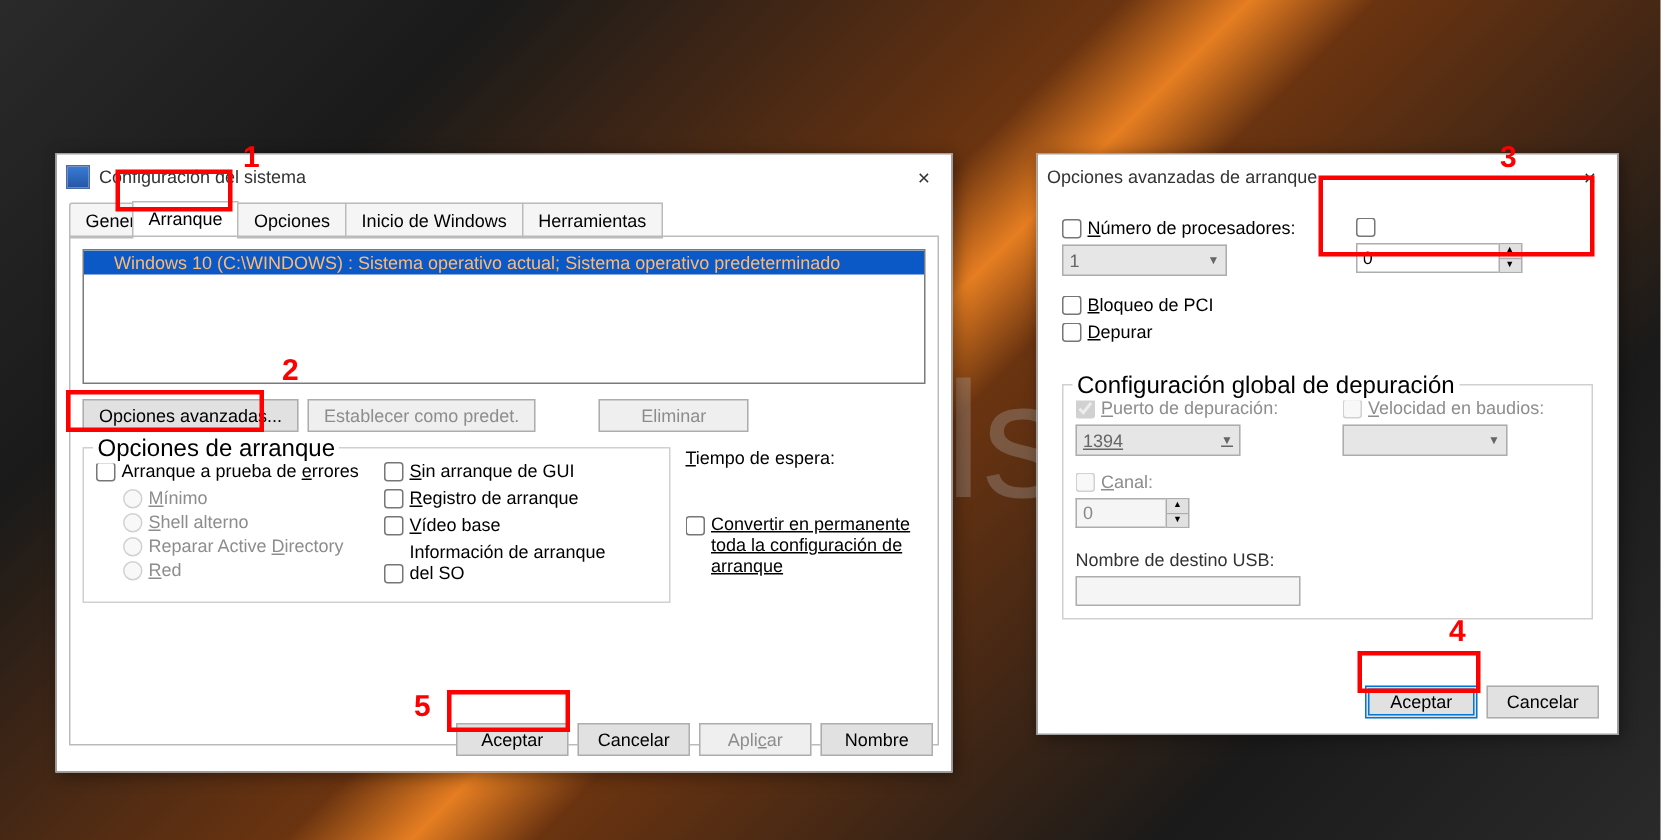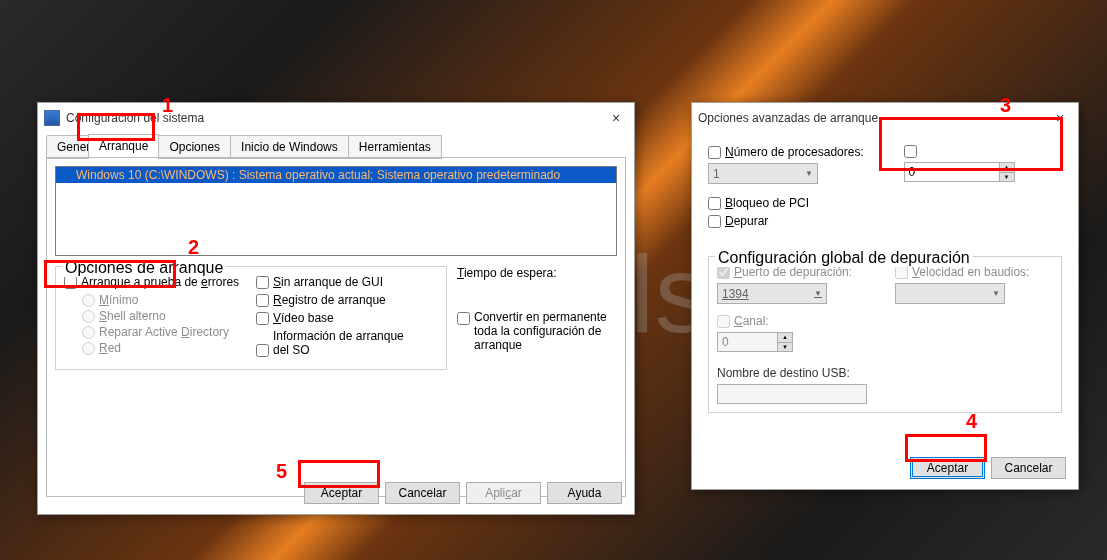--- a/index.html
+++ b/index.html
@@ -237,20 +237,26 @@
     <div class="tab inactive">Opciones</div>
     <div class="tab inactive">Inicio de Windows</div>
     <div class="tab inactive">Herramientas</div>
   </div>
 
   <div class="panel" style="height:340px;position:relative;">
     <div class="boot-list">
       <div class="boot-entry">Windows 10 (C:\WINDOWS) : Sistema operativo actual; Sistema operativo predeterminado</div>
     </div>
 
+    <div class="row">
+      <div class="btn" style="min-width:120px">Opciones avanzadas...</div>
+      <div class="btn disabled" style="min-width:140px">Establecer como predet.</div>
+      <div style="width:30px"></div>
+      <div class="btn disabled" style="min-width:100px">Eliminar</div>
+    </div>
 
     <div style="display:flex;gap:10px;">
       <div class="groupbox" style="flex:1;">
         <span class="groupbox-title">Opciones de arranque</span>
         <div class="cols">
           <div class="col">
             <div class="chk">
               <input type="checkbox" style="">
                 <span>Arranque a prueba de <span class="underline">e</span>rrores</span>
             </div>
@@ -286,33 +292,33 @@
               </div>
             <div class="chk" style="align-items:flex-end">
                 <input type="checkbox" style="margin-top: 2px;">
                 <span style="max-width:150px">Información de arranque del SO</span>
               </div>
           </div>
         </div>
       </div>
       <div style="width:160px;margin-top:10px;">
         <div><span class="underline">T</span>iempo de espera:</div>
-        <div class="chk" style="align-items:flex-start;margin-top:30px;">
+        <div class="chk" style="align-items:flex-start;margin-top:30px;text-decoration:underline;">
           <input type="checkbox" style="margin-top: 2px;">
             <span style="max-width:140px">Convertir en permanente toda la configuración de arranque</span>
         </div>
       </div>
     </div>
   </div>
 
   <div class="footer">
     <div class="btn">Aceptar</div>
     <div class="btn">Cancelar</div>
     <div class="btn disabled">Apli<span class="underline">c</span>ar</div>
-    <div class="btn">Ayuda</div>
+    <div class="btn">Nombre</div>
   </div>
 </div>
 
 <div class="window win2">
   <div class="titlebar">
     <span class="title-text">Opciones avanzadas de arranque</span>
     <span class="close-x">×</span>
   </div>
 
   <div style="padding:12px 16px;">

